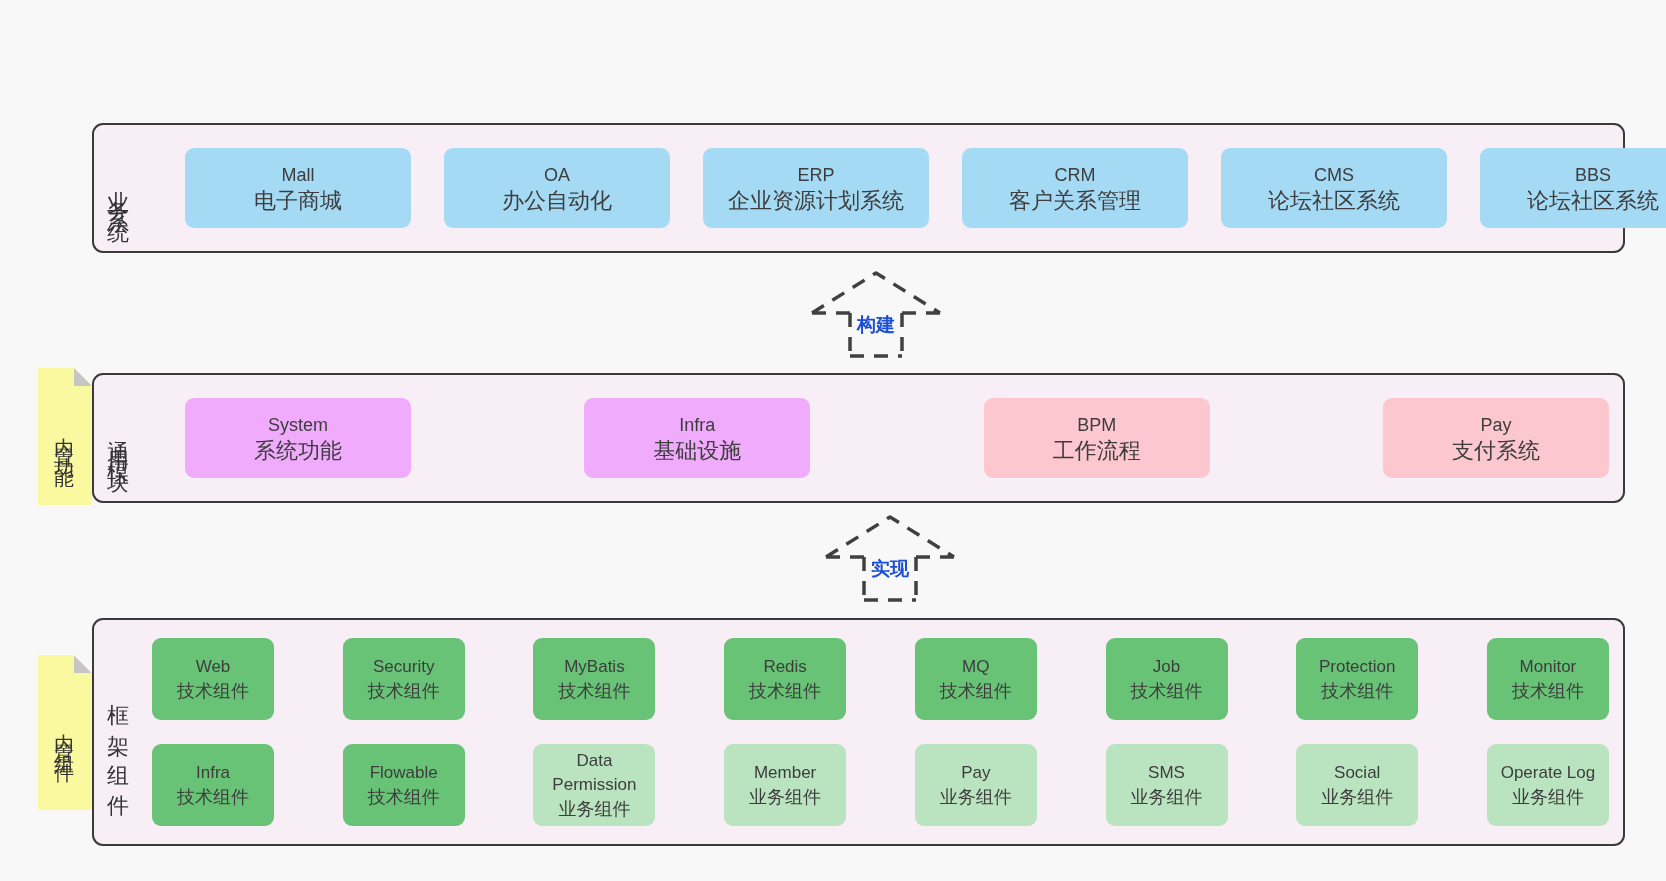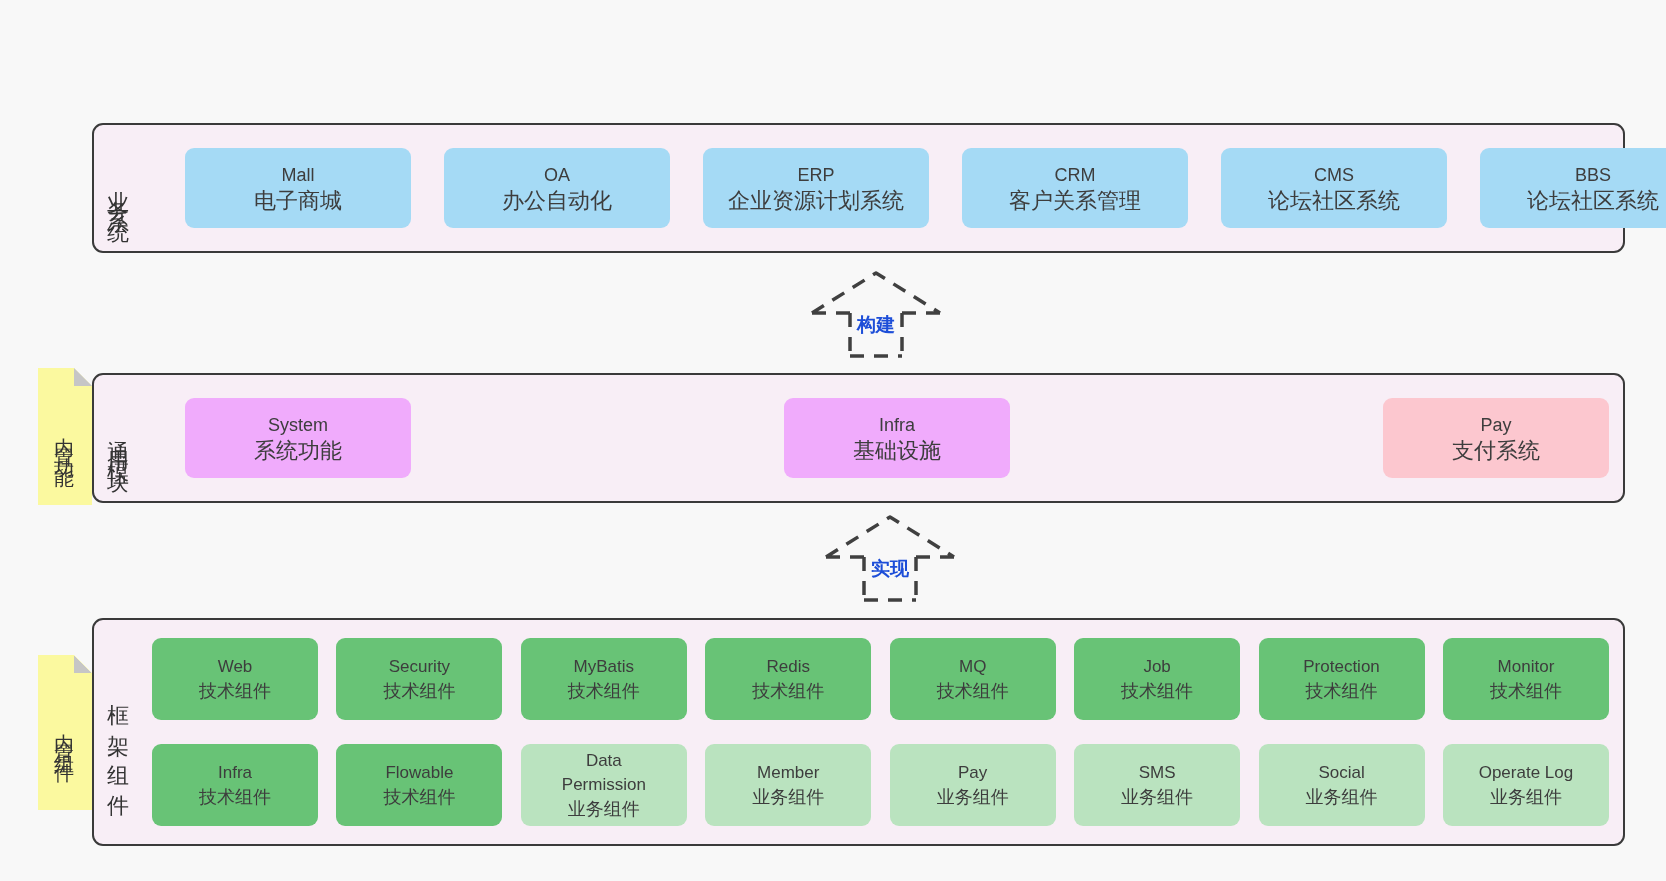--- a/index.html
+++ b/index.html
@@ -34,21 +34,21 @@
   .boxes-col{
     flex:1;display:flex;flex-direction:column;justify-content:center;gap:24px;
     padding:0 14px 0 10px;
   }
   .box-row{display:flex;justify-content:space-between;align-items:center;}
   .box{
     display:flex;flex-direction:column;align-items:center;justify-content:center;
     border-radius:9px;text-align:center;
   }
   .wide{width:226px;height:80px;margin-left:33px;}
-  .small{width:166px;height:82px;}
+  .small{width:122px;height:82px;}
   .blue{background:#a5daf5;}
   .red{background:#f0abfc;}
   .pink{background:#fcc7cf;}
   .green{background:#68c376;}
   .green-light{background:#bae3bf;}
   .box-title{font-size:18px;line-height:25px;}
   .box-sub{font-size:22px;line-height:25px;}
   .small .box-title{font-size:17px;line-height:24px;max-width:108px;}
   .small .box-sub{font-size:18px;line-height:24px;}
   .sticky-tab{
@@ -124,20 +124,24 @@
   <div class="boxes">
     <div class="box wide red">
       <div class="box-title">System</div>
       <div class="box-sub">系统功能</div>
     </div>
     <div class="box wide red">
       <div class="box-title">Infra</div>
       <div class="box-sub">基础设施</div>
     </div>
     <div class="box wide pink">
+      <div class="box-title">BPM</div>
+      <div class="box-sub">工作流程</div>
+    </div>
+    <div class="box wide pink">
       <div class="box-title">Pay</div>
       <div class="box-sub">支付系统</div>
     </div>
   </div>
 </section>
 
 <div class="up-arrow" id="arrow-implement">
   <svg class="arrow-svg" width="140" height="96" viewBox="0 0 140 96">
     <path d="M6 47 L70 7 L134 47 M6 47 L44 47 M96 47 L134 47 M44 47 L44 90 M96 47 L96 90 M44 90 L96 90"></path>
   </svg>

